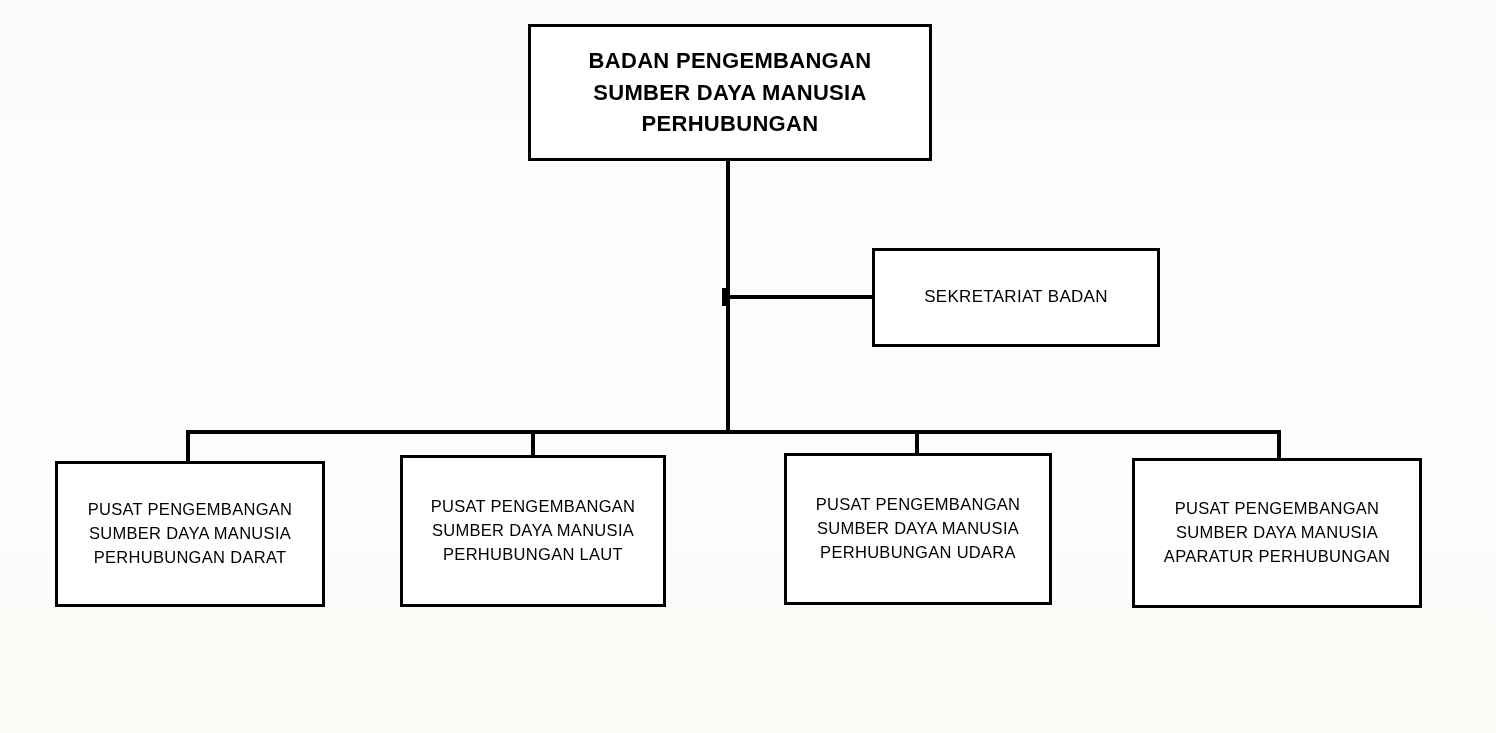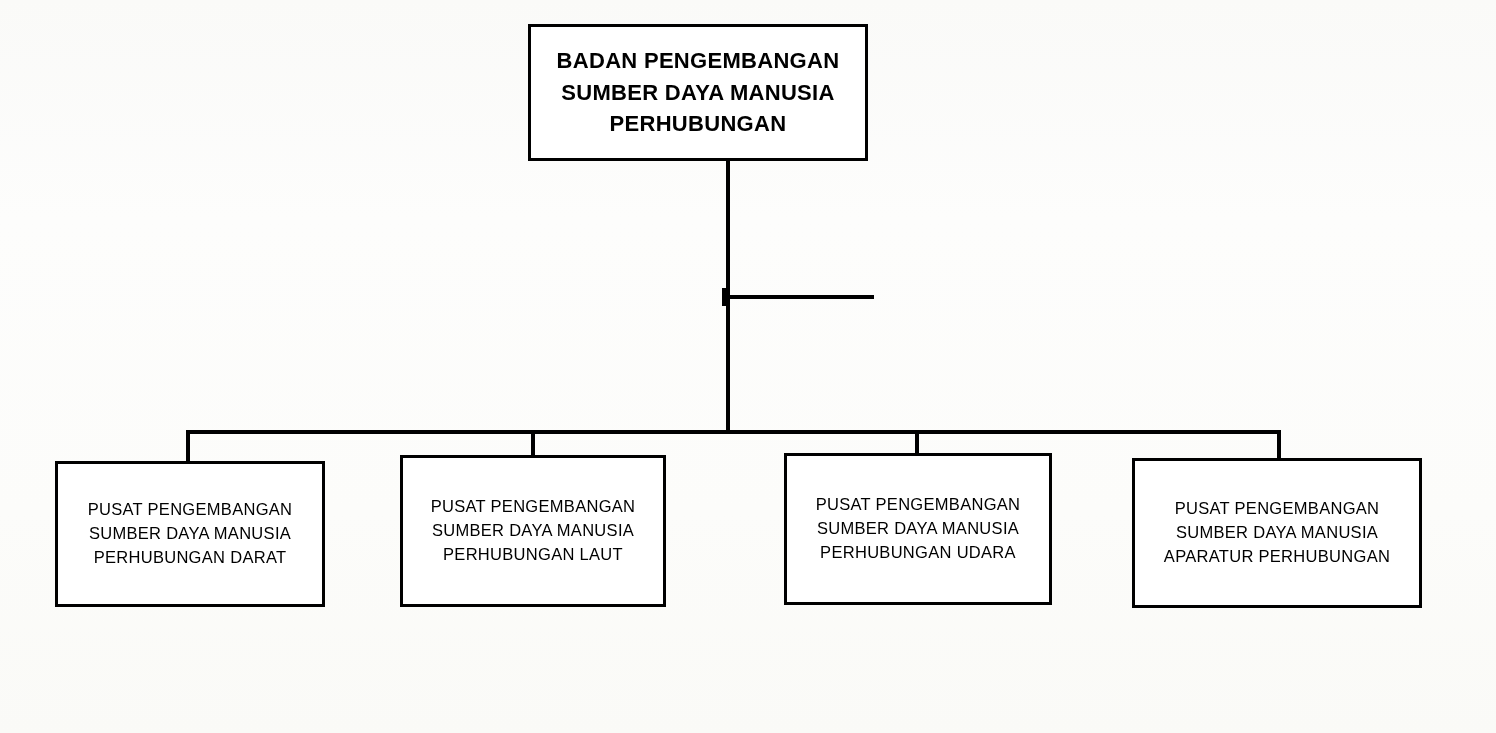--- a/index.html
+++ b/index.html
@@ -61,32 +61,35 @@
     position: absolute;
     background: #000000;
     z-index: 1;
   }
 </style>
 </head>
 <body>
 
 <div id="canvas">
 
-  <div class="node root" style="left:528px; top:24px; width:340px; height:137px;">
+  <div class="node root" style="left:528px; top:24px; width:404px; height:137px;">
     <span class="label">BADAN PENGEMBANGAN
 SUMBER DAYA MANUSIA
 PERHUBUNGAN</span>
   </div>
 
   <div class="line" style="left:726px; top:161px; width:4px; height:272px;"></div>
 
   <div class="line" style="left:726px; top:295px; width:148px; height:4px;"></div>
 
   <div class="line" style="left:722px; top:288px; width:8px; height:18px;"></div>
 
+  <div class="node sec" style="left:872px; top:248px; width:288px; height:99px;">
+    <span class="label">SEKRETARIAT BADAN</span>
+  </div>
 
   <div class="line" style="left:186px; top:430px; width:1095px; height:4px;"></div>
 
   <div class="line" style="left:186px; top:430px; width:4px; height:32px;"></div>
   <div class="line" style="left:531px; top:430px; width:4px; height:32px;"></div>
   <div class="line" style="left:915px; top:430px; width:4px; height:32px;"></div>
   <div class="line" style="left:1277px; top:430px; width:4px; height:32px;"></div>
 
   <div class="node leaf" style="left:55px; top:461px; width:270px; height:146px;">
     <span class="label">PUSAT PENGEMBANGAN

